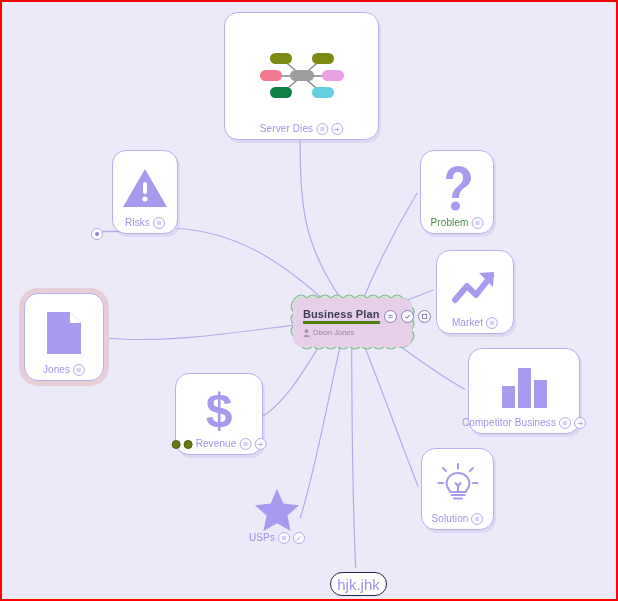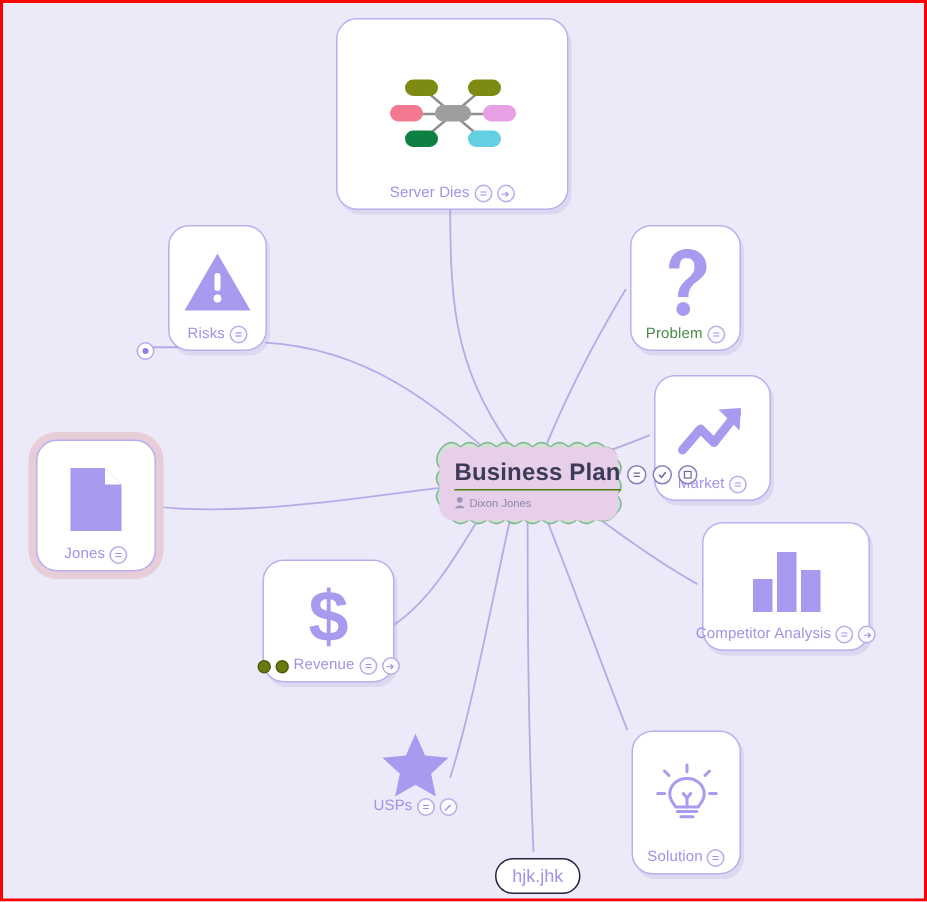--- a/index.html
+++ b/index.html
@@ -88,21 +88,21 @@
   }
 
   
   #node-server-dies { left: 222px; top: 10px; width: 155px; height: 128px; }
   #node-risks       { left: 98px;  top: 148px; width: 78px;  height: 84px; padding-left: 12px; }
   #node-problem     { left: 418px; top: 148px; width: 74px;  height: 84px; }
   #node-market      { left: 434px; top: 248px; width: 78px;  height: 84px; }
   #node-costs       { left: 22px;  top: 291px; width: 80px;  height: 88px; }
   #node-competitor  { left: 466px; top: 346px; width: 112px; height: 86px; }
   #node-revenue     { left: 173px; top: 371px; width: 88px;  height: 82px; }
-  #node-solution    { left: 419px; top: 446px; width: 73px;  height: 96px; margin-top: 39px; }
+  #node-solution    { left: 419px; top: 446px; width: 73px;  height: 82px; }
   #node-usps        { left: 240px; top: 478px; width: 70px;  height: 68px; }
   #node-hjk         { left: 328px; top: 570px; width: 57px;  height: 24px; }
   #node-center      { left: 291px; top: 296px; width: 119px; height: 49px; }
   #collapse-handle  { left: 89px;  top: 226px; width: 10px;  height: 10px; }
 
   
   .card.selected-halo {
     border: 1.5px solid #b9aff0;
     box-shadow: 0 0 0 5px #e7cdd8;
   }
@@ -149,25 +149,25 @@
     padding: 6px 10px;
     box-sizing: border-box;
   }
   .center-title-row {
     display: flex;
     align-items: center;
     gap: 4px;
     white-space: nowrap;
   }
   .center-title {
-    font-size: 16px;
+    font-size: 11px;
     font-weight: bold;
     color: #3c3b58;
     letter-spacing: .1px;
-    border-bottom: 1px solid #4d7c0f;
+    border-bottom: 3px solid #4d7c0f;
     line-height: 1.25;
   }
   .center-mini {
     width: 11px; height: 11px;
     border-radius: 50%;
     border: 1px solid #8a7fb8;
     background: #fbfaff;
     display: inline-flex;
     align-items: center;
     justify-content: center;
@@ -187,21 +187,21 @@
   
   .pill {
     width: 100%;
     height: 100%;
     border-radius: 12px;
     background: #ffffff;
     border: 1.6px solid #2b2140;
     display: flex;
     align-items: center;
     justify-content: center;
-    font-size: 12px;
+    font-size: 15px;
     color: #9f93e8;
     box-sizing: border-box;
     text-align: center;
   }
 
   
   .bare {
     width: 100%;
     height: 100%;
     display: flex;
@@ -391,21 +391,21 @@
     <div class="node" id="node-competitor">
       <div class="card shadowed">
         <div class="glyph">
           <svg width="52" height="42" viewBox="0 0 52 42">
             <rect x="4" y="20" width="13" height="22" fill="#a79bef"></rect>
             <rect x="20" y="2" width="13" height="40" fill="#a79bef"></rect>
             <rect x="36" y="14" width="13" height="28" fill="#a79bef"></rect>
           </svg>
         </div>
         <div class="label-row">
-          <span class="label-text">Competitor Analysis</span>
+          <span class="label-text">Competitor Business</span>
           <span class="mini">
             <svg width="6" height="6" viewBox="0 0 6 6">
                 <g stroke="#9f93e8" stroke-width=".8">
                   <line x1="1" y1="2" x2="5" y2="2"></line>
                   <line x1="1" y1="4" x2="5" y2="4"></line>
                 </g>
               </svg>
           </span>
           <span class="mini">
             <svg width="7" height="7" viewBox="0 0 7 7">

